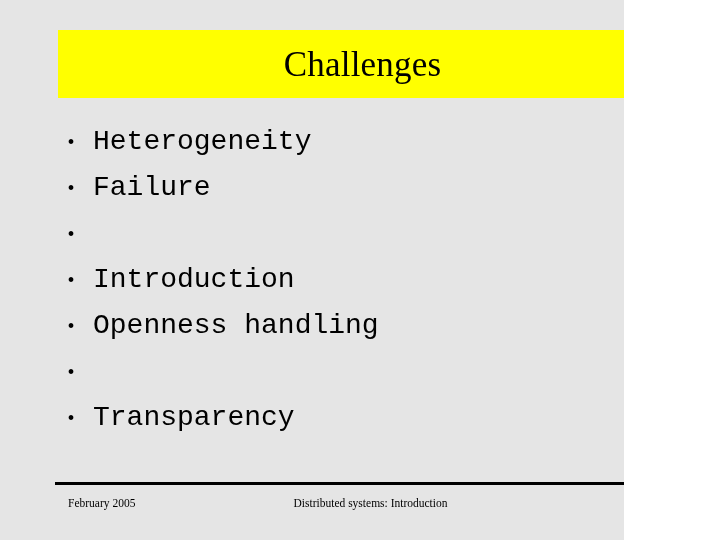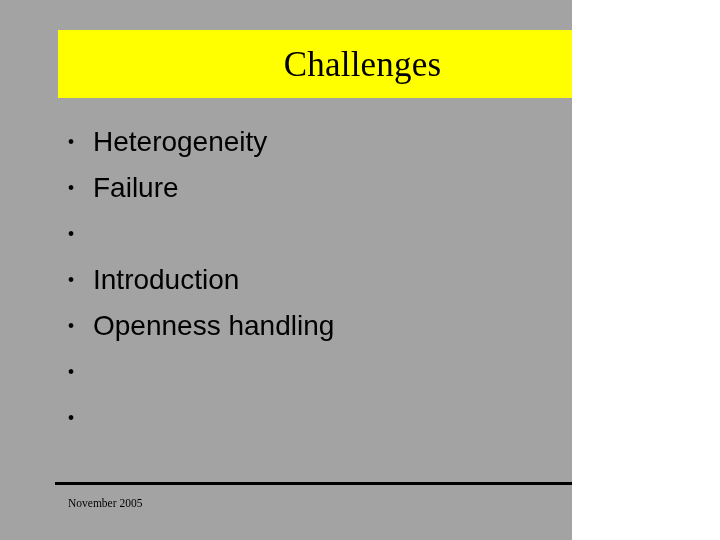--- a/index.html
+++ b/index.html
@@ -5,23 +5,23 @@
   html, body {
     margin: 0;
     padding: 0;
     background: #ffffff;
   }
   body {
     font-family: "Liberation Serif", "DejaVu Serif", serif;
   }
   #slide {
     position: relative;
-    width: 572px;
+    width: 624px;
     height: 540px;
-    background: #a3a3a3;
+    background: #e5e5e5;
     overflow: hidden;
   }
 
   
   #title-banner {
     position: absolute;
     left: 58px;
     top: 30px;
     width: 609px;
     height: 68px;
@@ -65,21 +65,21 @@
     font-size: 20px;
     color: #000000;
     text-align: center;
   }
   .bullet-label {
     position: absolute;
     left: 35px;
     top: 0;
     height: 46px;
     line-height: 46px;
-    font-family: Liberation Sans, sans-serif;
+    font-family: Liberation Mono, monospace;
     font-size: 28px;
     color: #000000;
   }
 
   
   #footer-rule {
     position: absolute;
     left: 55px;
     top: 482px;
     width: 631px;
@@ -133,23 +133,25 @@
     </li>
     <li class="bullet-item">
       <span class="bullet-marker">•</span>
       <span class="bullet-label">Openness handling</span>
     </li>
     <li class="bullet-item">
       <span class="bullet-marker">•</span>
     </li>
     <li class="bullet-item">
       <span class="bullet-marker">•</span>
+      <span class="bullet-label">Transparency</span>
     </li>
   </ul>
 
   <div id="footer-rule"></div>
 
   <div id="footer">
-    <div class="footer-cell" id="footer-date">November 2005</div>
+    <div class="footer-cell" id="footer-date">February 2005</div>
+    <div class="footer-cell" id="footer-title">Distributed systems: Introduction</div>
     <div class="footer-cell" id="footer-page">24</div>
   </div>
 
 </div>
 
 </body></html>

